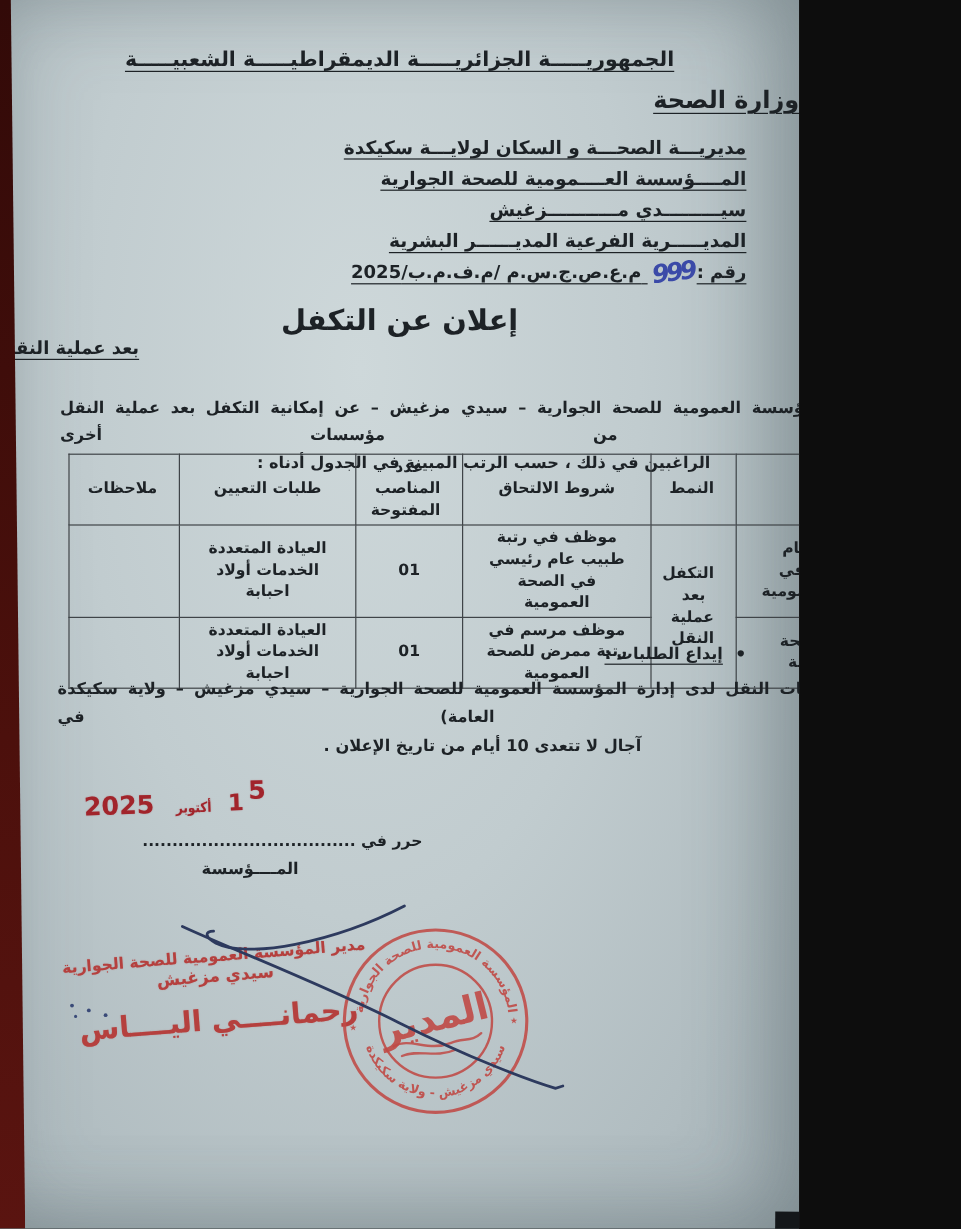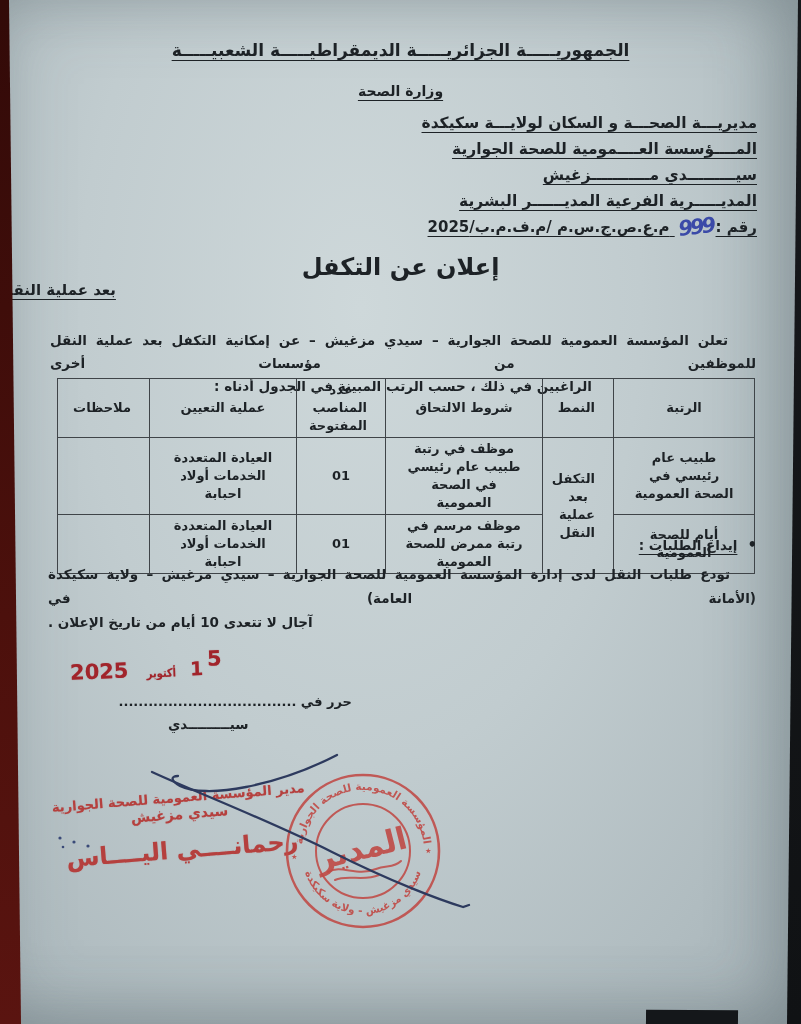--- a/index.html
+++ b/index.html
@@ -5,21 +5,21 @@
   :root{
     --stamp-red:#b5403e;
     --date-red:#a1242b;
     --ink-blue:#2d3a5e;
     --hand-blue:#3b4aa8;
     --text:#1d2226;
   }
   *{margin:0;padding:0;box-sizing:border-box;}
   html,body{width:801px;height:1024px;background:#0d0d0d;}
   body{font-family:"DejaVu Sans",sans-serif;}
-  #scene{position:relative;width:801px;height:1024px;overflow:hidden;}
+  #scene{position:relative;width:666px;height:1024px;overflow:hidden;}
 
   
   .paper{position:absolute;inset:0;
     background:radial-gradient(ellipse at 45% 30%, #ced8da 0%, #c1cccf 45%, #b0bcc0 80%, #a6b2b7 100%);
     box-shadow:inset 0 0 70px rgba(85,100,106,.35), inset -35px -15px 60px rgba(80,95,100,.25);
   }
 
   
   .edge-left{position:absolute;inset:0;z-index:40;pointer-events:none;
     background:linear-gradient(180deg,#320a08 0%,#4c100c 60%,#5a1410 100%);
@@ -28,21 +28,21 @@
     background:linear-gradient(180deg,#17191c 0%,#101214 100%);
     clip-path:polygon(100% 0,798px 0,787px 100%,100% 100%);}
   .corner-rect{position:absolute;left:646px;top:1010px;width:92px;height:16px;background:#14171a;z-index:41;transform:rotate(.4deg);}
 
   
   .txt{color:var(--text);font-weight:700;}
   .u{text-decoration:underline;text-decoration-thickness:1.4px;text-underline-offset:4px;}
 
   
   .hdr-rep{position:absolute;top:40px;left:0;right:0;text-align:center;font-size:17px;letter-spacing:.2px;}
-  .hdr-min{position:absolute;top:71px;left:0;right:0;text-align:center;font-size:14px;margin-top:12px;}
+  .hdr-min{position:absolute;top:71px;left:0;right:0;text-align:right;font-size:20px;}
 
   
   .org{position:absolute;top:111px;right:44px;text-align:right;direction:rtl;font-size:15.5px;line-height:25px;}
   .org .line{display:block;margin-bottom:1px;}
   .ref-line{font-size:15px;white-space:nowrap;}
   .hand-num{display:inline-block;color:var(--hand-blue);font-size:21px;font-style:italic;
     letter-spacing:-3px;line-height:8px;transform:rotate(-7deg) translateY(2px);margin:0 3px;}
 
   
   .title1{position:absolute;top:253px;left:0;right:0;text-align:center;font-size:24px;}
@@ -60,21 +60,21 @@
   table.grid thead tr{height:42px;}
   table.grid tbody tr{height:50px;}
   col.c-rank{width:141px;} col.c-mode{width:71px;} col.c-cond{width:157px;}
   col.c-num{width:89px;} col.c-loc{width:147px;} col.c-notes{width:92px;}
 
   
   .sub-title{position:absolute;top:537px;right:44px;direction:rtl;font-size:13.5px;display:flex;align-items:center;gap:10px;}
   .sub-title .dot{font-size:15px;line-height:1;}
   .sub-body{position:absolute;top:562px;left:48px;width:708px;direction:rtl;font-size:13.5px;line-height:24px;}
   .sub-body .l1{text-align:justify;text-align-last:justify;text-indent:26px;}
-  .sub-body .l2{text-align:left;}
+  .sub-body .l2{text-align:center;}
 
   
   .date-stamp{position:absolute;left:70px;top:658px;display:flex;direction:ltr;align-items:baseline;
     color:var(--date-red);font-weight:700;transform:rotate(-2deg);text-shadow:0 0 1px rgba(161,36,43,.45);}
   .date-stamp .yr{font-size:21px;}
   .date-stamp .mo{font-size:10px;margin:0 14px 0 18px;transform:scaleY(1.15);letter-spacing:-1px;}
   .date-stamp .d1{font-size:19px;}
   .date-stamp .d2{font-size:21px;transform:translateY(-9px);margin-left:4px;}
 
   .written-line{position:absolute;left:86px;top:694px;width:266px;direction:rtl;font-size:13px;letter-spacing:.5px;}
@@ -124,21 +124,21 @@
         <col class="c-num">
         <col class="c-loc">
         <col class="c-notes">
     </colgroup>
     <thead>
         <tr>
           <th>الرتبة</th>
           <th>النمط</th>
           <th>شروط الالتحاق</th>
           <th>عدد المناصب المفتوحة</th>
-          <th>عملية التعيين</th>
+          <th>طلبات التعيين</th>
           <th>ملاحظات</th>
         </tr>
       </thead>
     <tbody>
         <tr>
           <td>طبيب عام رئيسي في الصحة العمومية</td>
           <td rowspan="2">التكفل بعد عملية النقل</td>
           <td>موظف في رتبة طبيب عام رئيسي في الصحة العمومية</td>
           <td>01</td>
           <td>العيادة المتعددة الخدمات أولاد احبابة</td>
@@ -164,21 +164,21 @@
   </div>
 
   <div class="date-stamp">
     <span class="yr">2025</span>
     <span class="mo">أكتوبر</span>
     <span class="d1">1</span>
     <span class="d2">5</span>
   </div>
 
   <div class="txt written-line">حرر في ....................................</div>
-  <div class="txt director-label">سيـــــــــدي</div>
+  <div class="txt director-label">المــــؤسسة</div>
 
   <div class="stamp-text">
     <div class="s1">مدير المؤسسة العمومية للصحة الجوارية</div>
     <div class="s2">سيدي مزغيش</div>
     <div class="nm">رحمانــــي اليــــاس</div>
   </div>
 
   <svg class="round-stamp" width="170" height="170" viewBox="0 0 170 170">
     <defs>
       <path id="arcTop" d="M 24,85 A 61,61 0 1 1 146,85" fill="none"></path>

